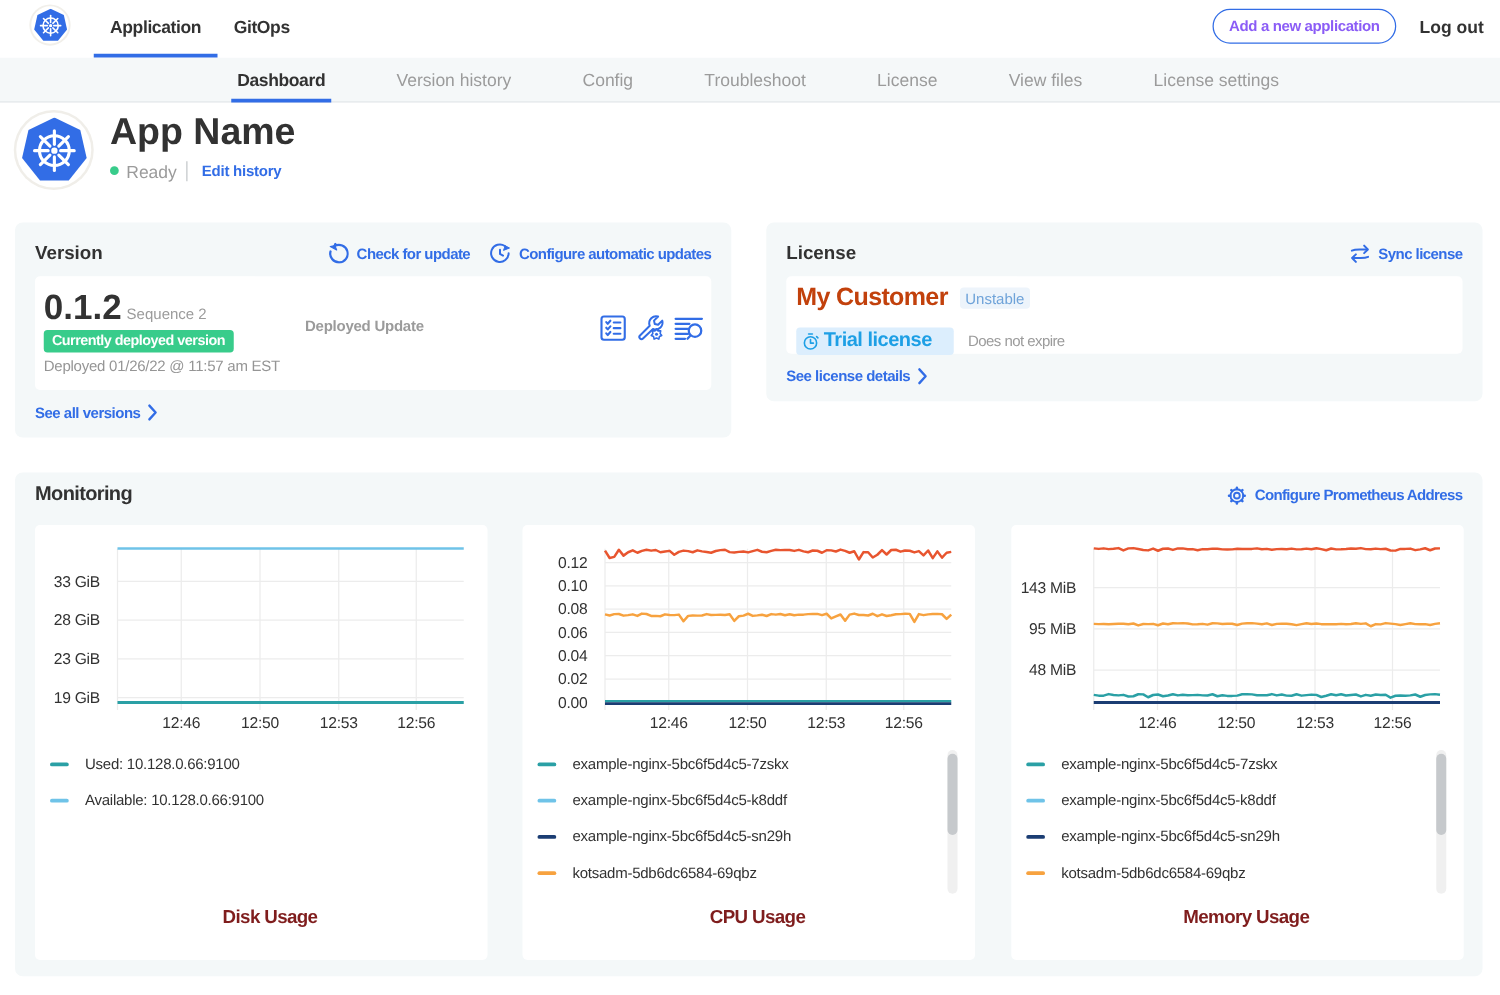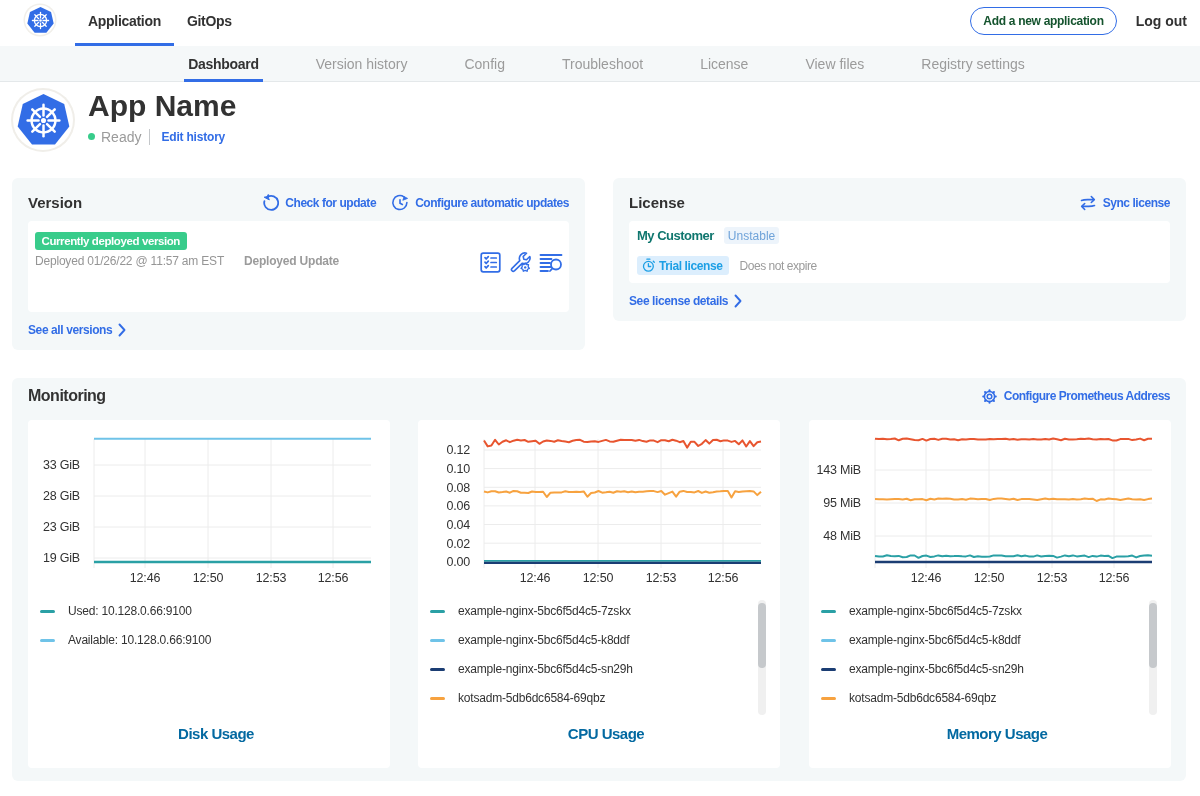--- a/index.html
+++ b/index.html
@@ -6,21 +6,21 @@
 html,body { width:1200px; height:796px; background:#fff; font-family:"Liberation Sans",sans-serif; overflow:hidden; }
 a { text-decoration:none; }
 
 
 .topnav { height:46px; background:#fff; position:relative; }
 .logo-circ { position:absolute; left:25px; top:5px; width:30px; height:30px; border-radius:50%; background:#fff; box-shadow:0 0 0 1.5px #F1EFEA; display:flex; align-items:center; justify-content:center; }
 .topnav-tabs { position:absolute; left:75px; top:0; height:46px; display:flex;justify-content:flex-end; }
 .toptab { padding:0 13px 5px 13px; height:46px; display:flex; align-items:center; font-size:14px; font-weight:700; letter-spacing:-0.3px; color:#323232; position:relative; }
 .toptab.active:after { content:""; position:absolute; left:0; right:0; bottom:0; height:3px; background:#326DE6; }
 .topnav-right { position:absolute; right:13px; top:0; height:41px; display:flex; align-items:center; }
-.btn-outline { border:1px solid #326DE6; color:#14532d; background:#fff; border-radius:15px; height:28px; padding:0 12px; font-size:12px; font-weight:700; letter-spacing:-0.3px; display:flex; align-items:center; font-family:"Liberation Sans",sans-serif; }
+.btn-outline { border:1px solid #326DE6; color:#8b5cf6; background:#fff; border-radius:15px; height:28px; padding:0 12px; font-size:12px; font-weight:700; letter-spacing:-0.3px; display:flex; align-items:center; font-family:"Liberation Sans",sans-serif; }
 .logout { margin-left:19px; font-size:14px; font-weight:700; color:#323232; }
 
 
 .subnav { height:36px; background:#F5F8F9; border-bottom:1px solid #E4E8EA; display:flex; justify-content:center; }
 .subnav-inner { display:flex; margin-left:13px; }
 .subtab { padding:0 28.5px; height:36px; display:flex; align-items:center; font-size:14px; color:#9B9B9B; position:relative; white-space:nowrap; }
 .subtab.active { color:#323232; font-weight:700; letter-spacing:-0.3px; }
 .subtab.active:after { content:""; position:absolute; left:24px; right:24px; bottom:0; height:3px; background:#326DE6; }
 
 
@@ -49,36 +49,36 @@
 .ver-num { font-size:28px; font-weight:700; color:#323232; display:inline-block; }
 .seq { font-size:12px; color:#9B9B9B; margin-left:4px; }
 .badge-green { display:inline-block; background:#38CC8B; color:#fff; font-size:11.5px; font-weight:700; letter-spacing:-0.4px; border-radius:3px; padding:3px 6.5px; margin-top:2px; }
 .deployed { font-size:12px; letter-spacing:-0.2px; color:#959595; margin-top:4px; }
 .upstream { position:absolute; left:216px; top:33px; font-size:12px; font-weight:700; letter-spacing:-0.2px; color:#9B9B9B; }
 .ver-icons { position:absolute; right:6px; top:30px; display:flex; align-items:center; gap:7px; color:#326DE6; }
 
 
 .lic-inner { height:62px; position:relative; padding:1px 8px; }
 .cust-row { display:flex; align-items:center; margin-top:5px; }
-.cust-name { font-size:13px; font-weight:700; letter-spacing:-0.5px; color:#0f766e; }
+.cust-name { font-size:20px; font-weight:700; letter-spacing:-0.5px; color:#c2410c; }
 .badge-unstable { margin-left:10px; background:#EDF4FB; color:#6FA3D9; font-size:12px; border-radius:3px; padding:1.5px 4px; }
 .lic-row2 { display:flex; align-items:center; margin-top:12px; }
-.badge-trial { background:#DCEEFD; color:#1D9FE5; font-size:12px; font-weight:700; letter-spacing:-0.4px; border-radius:3px; padding:2px 6px 2px 5px; display:flex; align-items:center;text-align:right; }
+.badge-trial { background:#DCEEFD; color:#1D9FE5; font-size:16px; font-weight:700; letter-spacing:-0.4px; border-radius:3px; padding:2px 18px 2px 5px; display:flex; align-items:center;text-align:right; }
 .badge-trial svg { margin-right:3px; }
 .noexpire { margin-left:11px; font-size:12px; letter-spacing:-0.45px; color:#9B9B9B; }
 
 
 .mon { position:absolute; left:12px; top:378px; width:1174px; height:403px; background:#F4F8F9; border-radius:6px; }
 .mon-head { position:absolute; left:16px; right:16px; top:9px; display:flex; justify-content:space-between; align-items:center; }
 .mon-title { font-size:16px; font-weight:700; letter-spacing:-0.5px; color:#323232; }
 .mon-head .hlink { letter-spacing:-0.5px; }
 .chart-card { position:absolute; top:42px; width:362px; height:348px; background:#fff; border-radius:4px; }
 .legend-item { position:absolute; left:12px; height:14px; display:flex; align-items:center; font-size:12px; letter-spacing:-0.2px; color:#323232; }
 .dash { width:15px; height:3px; border-radius:2px; margin-right:13px; }
-.chart-title { position:absolute; left:14px; right:0; text-align:center; font-size:15px; font-weight:700; letter-spacing:-0.5px; color:#0369a1; top:305px; }
+.chart-title { position:absolute; left:14px; right:0; text-align:center; font-size:15px; font-weight:700; letter-spacing:-0.5px; color:#7f1d1d; top:305px; }
 .scrolltrack { position:absolute; width:8px; border-radius:4px; background:#F0F0F0; }
 .scrollthumb { position:absolute; width:8px; border-radius:4px; background:#C6C9CC; }
 svg.plot text { font-size:12.5px; fill:#323232; letter-spacing:-0.2px; }
 svg.plot .grid { stroke:#ECECEC; stroke-width:1; fill:none; }
 </style>
 </head>
 <body>
 
 <div class="topnav">
   <div class="logo-circ">
@@ -109,21 +109,21 @@
 </div>
 
 <div class="subnav">
   <div class="subnav-inner">
     <div class="subtab active">Dashboard</div>
     <div class="subtab">Version history</div>
     <div class="subtab">Config</div>
     <div class="subtab">Troubleshoot</div>
     <div class="subtab">License</div>
     <div class="subtab">View files</div>
-    <div class="subtab">Registry settings</div>
+    <div class="subtab">License settings</div>
   </div>
 </div>
 
 <div class="apphead">
   <div class="app-icon">
       <svg width="53" height="53" viewBox="0 0 53 53">
         <polygon points="26.50,0.00 47.22,9.98 52.34,32.40 38.00,50.38 15.00,50.38 0.66,32.40 5.78,9.98" fill="#326DE6"></polygon>
         <g stroke="#fff" stroke-width="2.49" fill="none" stroke-linecap="round">
           <circle cx="26.5" cy="26.5" r="11.93"></circle>
           <line x1="26.50" y1="21.49" x2="26.50" y2="10.64"></line>
@@ -167,20 +167,21 @@
               <path d="M12.9 2.8 A7 7 0 1 0 15.9 8.6"></path>
               <path d="M9 5.8 L9 9.2 L11.4 10.5"></path>
             </g>
             <path d="M11.8 6.3 L13.2 2.6 L16.6 4.4 Z" fill="#326DE6" stroke="#326DE6" stroke-width="0.8" stroke-linejoin="round"></path>
           </svg>
           <span>Configure automatic updates</span>
         </span>
     </div>
   </div>
   <div class="inner ver-inner">
+    <div><span class="ver-num">0.1.2</span><span class="seq">Sequence 2</span></div>
     <div><span class="badge-green">Currently deployed version</span></div>
     <div class="deployed">Deployed 01/26/22 @ 11:57 am EST</div>
     <div class="upstream">Deployed Update</div>
     <div class="ver-icons">
         <svg width="23" height="23" viewBox="0 0 23 23" fill="none" stroke="#326DE6" stroke-width="1.7" stroke-linecap="round" stroke-linejoin="round">
           <rect x="2.2" y="2.2" width="18.6" height="18.6" rx="2"></rect>
           <path d="M6 6.7 L7.2 8 L9.3 5.6"></path>
           <line x1="12" y1="7" x2="17.3" y2="7"></line>
           <path d="M6 11.2 L7.2 12.5 L9.3 10.1"></path>
           <line x1="12" y1="11.5" x2="17.3" y2="11.5"></line>

